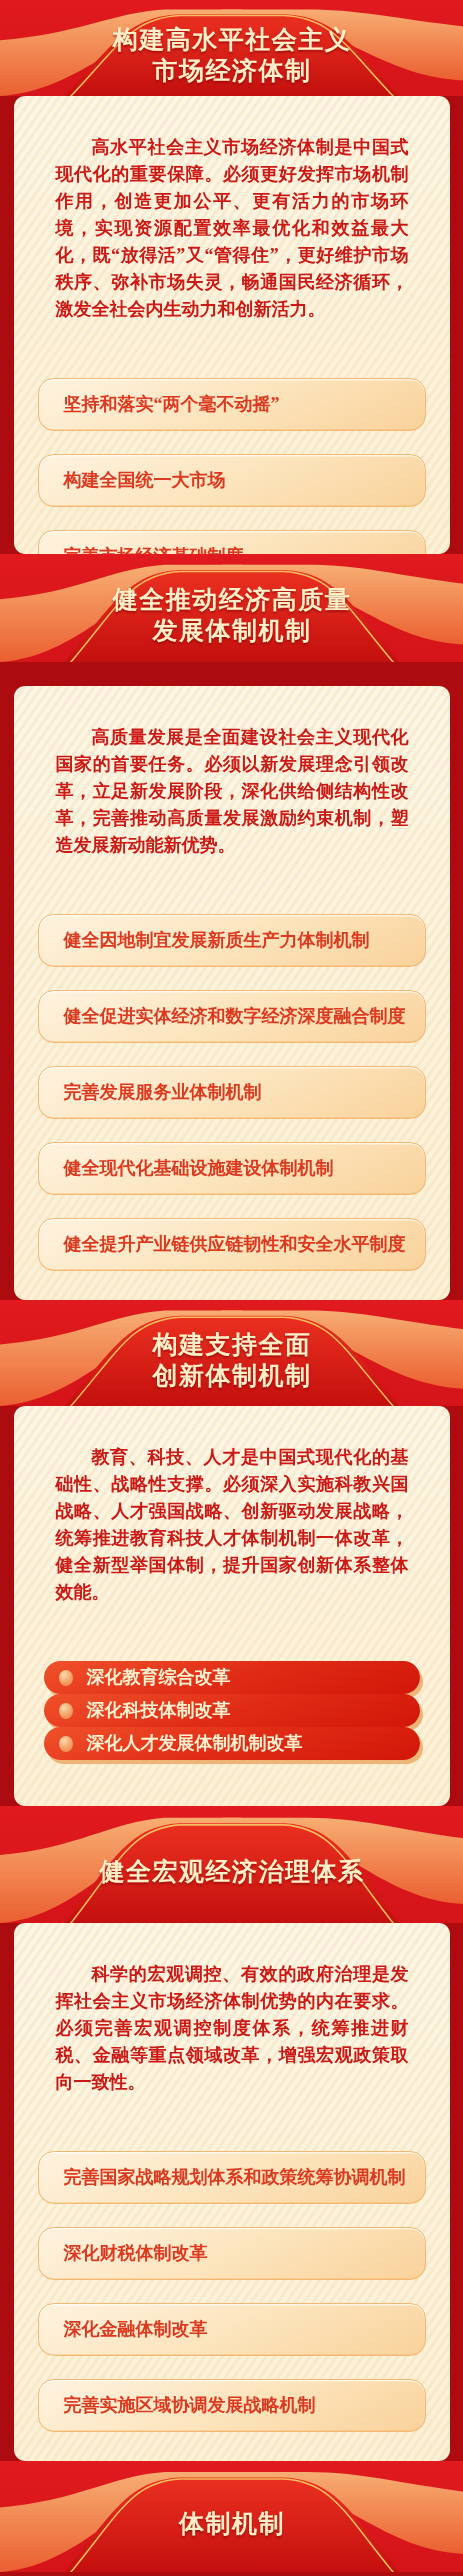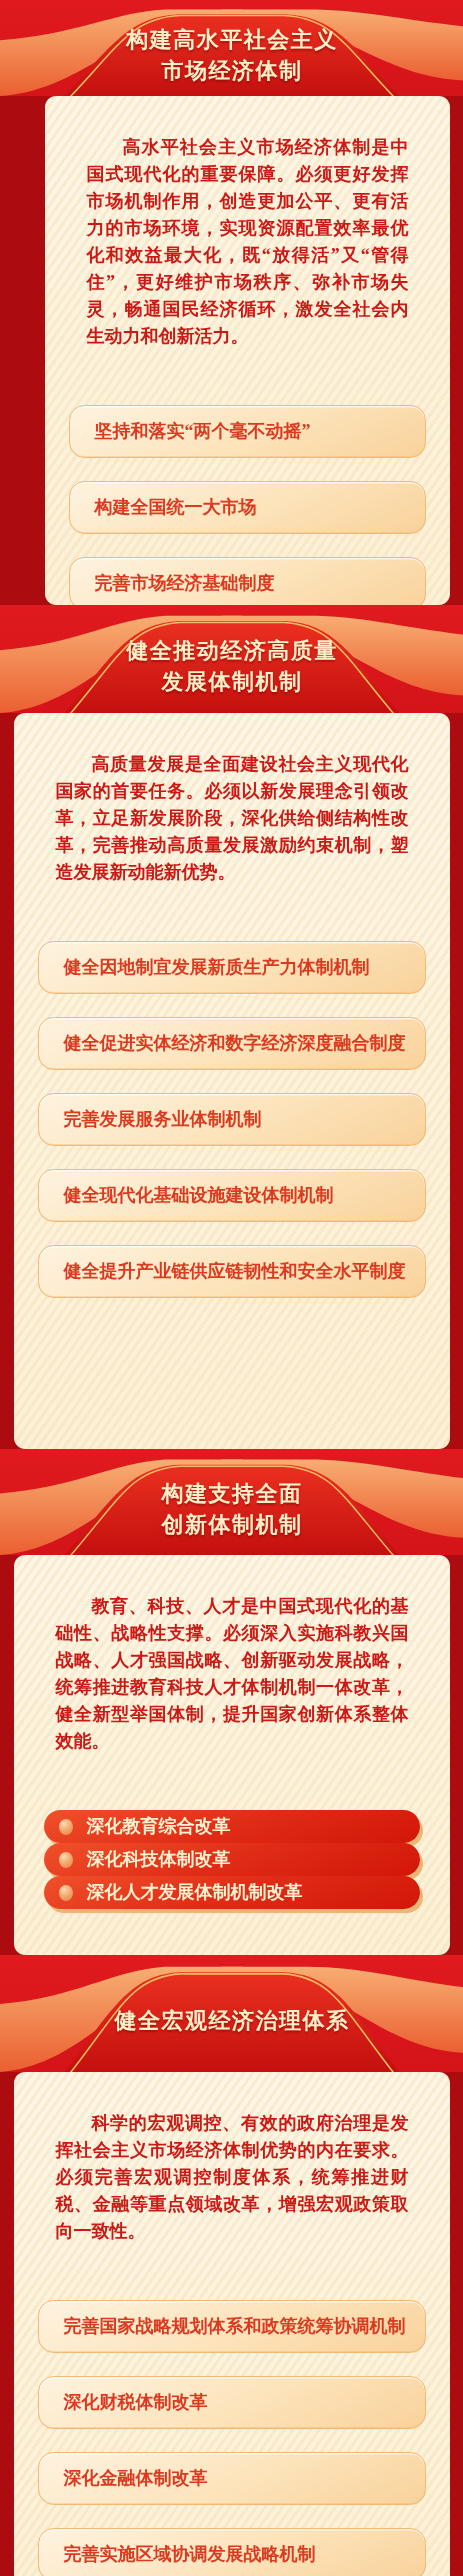--- a/index.html
+++ b/index.html
@@ -34,21 +34,21 @@
     display:flex;
     flex-direction:column;
     justify-content:center;
     align-items:center;
     padding-top:13.4px;
     box-sizing:border-box;
     text-align:center;
   }
   .ribbon-title .line{
     color:#fdf0c8;
-    font-size:22px;
+    font-size:25px;
     font-weight:bold;
     line-height:31px;
     letter-spacing:1.5px;
     text-shadow:0 1.5px 2.1px rgba(110,0,0,.45);
     white-space:nowrap;
   }
 
   
   .card-row{
     padding:0 14.4px;
@@ -58,22 +58,22 @@
     background:
       repeating-linear-gradient(125deg,
         rgba(243,222,180,.45) 0 3.1px,
         rgba(255,255,255,0) 3.1px 7.2px),
       linear-gradient(180deg,#fdf6e6 0%,#fcf0d6 100%);
     border-radius:11.3px;
     box-sizing:border-box;
     overflow:hidden;
     padding:38px 24px 0 24px;
   }
-  .c1{height:509px;margin-left:31px;}
-  .c2{height:736px;}
+  .c1{height:458px;}
+  .c2{height:614px;margin-top:24px;}
   .c3{height:400px;}
   .c4{height:538px;}
 
   .para{
     color:#cb1a16;
     font-size:18px;
     line-height:27px;
     font-weight:bold;
     text-indent:2em;
     text-align:justify;

